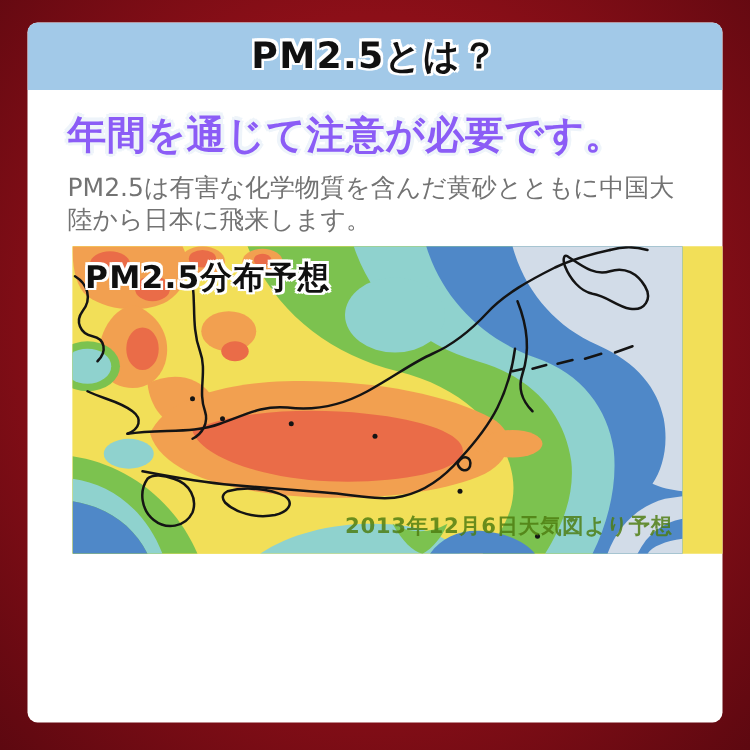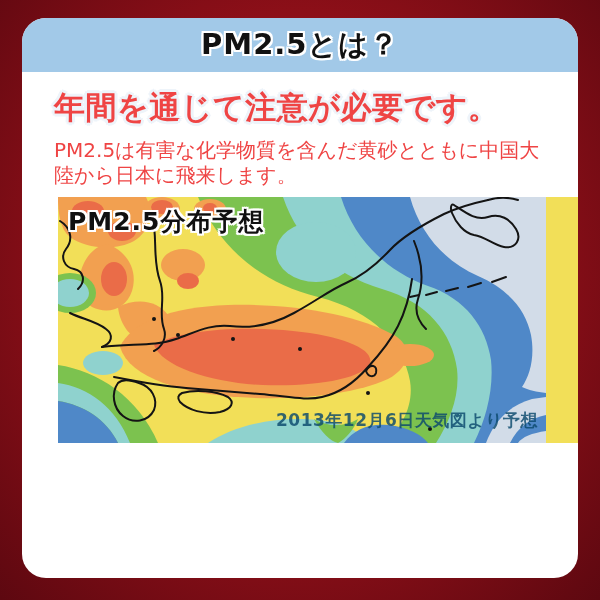--- a/index.html
+++ b/index.html
@@ -3,57 +3,57 @@
 <meta charset="utf-8">
 <style>
   html,body{margin:0;padding:0;}
   body{
     width:600px;height:600px;overflow:hidden;position:relative;
     background:radial-gradient(ellipse at 50% 45%, #a31320 0%, #8c0f18 55%, #5d0810 100%);
     font-family:"DejaVu Sans","Liberation Sans",sans-serif;
   }
   .card{
     position:absolute;left:22px;top:18px;width:556px;height:560px;
-    background:#ffffff;border-radius:24px;overflow:hidden;
+    background:#ffffff;border-radius:8px;overflow:hidden;
   }
   .titlebar{
     height:54px;background:#a2c9e8;
     display:flex;align-items:center;justify-content:center;
   }
   .titlebar .title{
     font-size:29px;font-weight:bold;color:#111;letter-spacing:1px;
     text-shadow:-2px -2px 0 #fff,2px -2px 0 #fff,-2px 2px 0 #fff,2px 2px 0 #fff,
                  0 -2px 0 #fff,0 2px 0 #fff,-2px 0 0 #fff,2px 0 0 #fff;
   }
   .headline{
     margin:15px 24px 0 32px;
-    font-size:31px;font-weight:bold;color:#ef4444;letter-spacing:0.5px;
+    font-size:31px;font-weight:bold;color:#8b5cf6;letter-spacing:0.5px;
     text-shadow:-2px -2px 0 #eef4fa,2px -2px 0 #eef4fa,-2px 2px 0 #eef4fa,2px 2px 0 #eef4fa,
                  0 -3px 0 #eef4fa,0 3px 0 #eef4fa,-3px 0 0 #eef4fa,3px 0 0 #eef4fa;
   }
   .bodytext{
     margin:9px 26px 0 32px;width:500px;
-    font-size:20px;line-height:25px;color:#ef4444;
+    font-size:20px;line-height:25px;color:#737373;
   }
   .bodytext p{margin:0;}
   .mapwrap{
     position:relative;margin:9px 0 0 36px;width:488px;height:246px;
     background:#f2df58;
     padding-left:36px;
   }
   .mapwrap svg{position:absolute;left:0;top:0;width:488px;height:246px;display:block;}
   .maplabel{
     position:absolute;left:10px;top:8px;
     font-size:25px;font-weight:bold;color:#101010;letter-spacing:1px;
     text-shadow:-2px -2px 0 #fff,2px -2px 0 #fff,-2px 2px 0 #fff,2px 2px 0 #fff,
                  0 -2px 0 #fff,0 2px 0 #fff,-2px 0 0 #fff,2px 0 0 #fff;
   }
   .mapcaption{
     position:absolute;left:218px;top:212px;
-    font-size:17px;font-weight:bold;color:#0c4a6e;opacity:0.82;letter-spacing:0.5px;
+    font-size:17px;font-weight:bold;color:#4d7c0f;opacity:0.82;letter-spacing:0.5px;
     white-space:nowrap;
   }
 </style>
 </head>
 <body>
 
 <div class="card">
 
   <div class="titlebar">
     <span class="title">PM2.5とは？</span>

